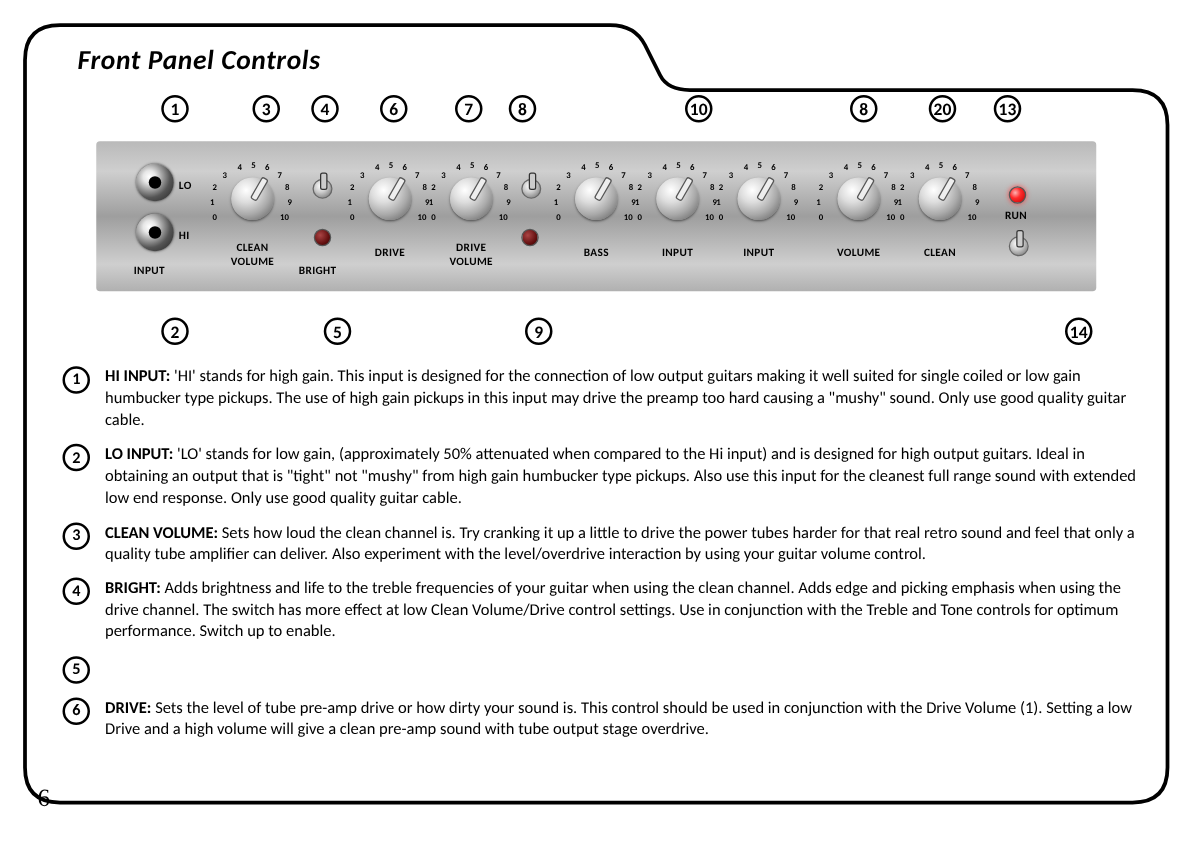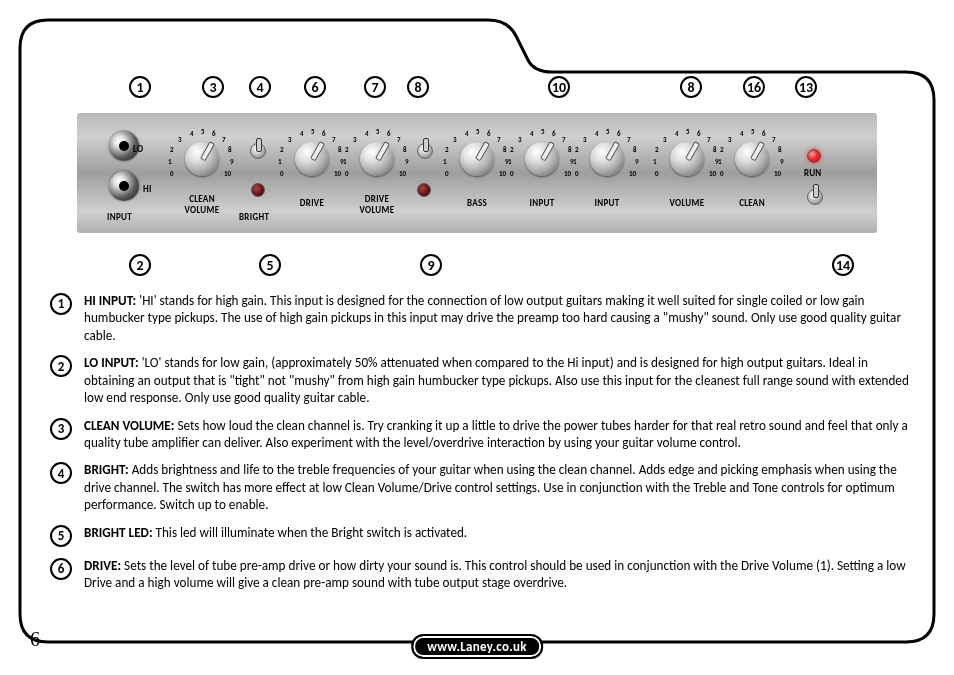--- a/index.html
+++ b/index.html
@@ -190,37 +190,38 @@
 <body>
 
 <div class="page">
 
   <div class="frame">
     <svg width="918" height="626" viewBox="0 0 918 626">
       <path d="M30,2 H470 Q490,2 498,18 L510,42 Q516,54 534,54 H888 Q916,54 916,82 V596 Q916,624 888,624 H30 Q2,624 2,596 V30 Q2,2 30,2 Z" fill="none" stroke="#000" stroke-width="3"></path>
     </svg>
   </div>
 
+  <div class="title">Front Panel Controls</div>
 
   <div class="callout" style="left:129px; top:76px">1</div>
   <div class="callout" style="left:202px; top:76px">3</div>
   <div class="callout" style="left:249px; top:76px">4</div>
   <div class="callout" style="left:304px; top:76px">6</div>
   <div class="callout" style="left:364px; top:76px">7</div>
   <div class="callout" style="left:407px; top:76px">8</div>
   <div class="callout" style="left:548px; top:76px">10</div>
   <div class="callout" style="left:680px; top:76px">8</div>
-  <div class="callout" style="left:743px; top:76px">16</div>
+  <div class="callout" style="left:743px; top:76px">20</div>
   <div class="callout" style="left:795px; top:76px">13</div>
 
   <div class="panel">
 
     <div class="jack" style="left:32px; top:18px"></div>
     <div class="jack" style="left:32px; top:58px"></div>
-    <span class="plabel" style="left:56px; top:30px">LO</span>
+    <span class="plabel" style="left:66px; top:30px">LO</span>
     <span class="plabel" style="left:66px; top:70px">HI</span>
     <span class="plabel" style="left:30px; top:98px">INPUT</span>
 
     <div class="knob-group" style="left:95px; top:22px">
       <div class="knob-dial">
           <div class="knob"></div>
         <span class="tick" style="left:-2px; top:34px">0</span>
           <span class="tick" style="left:-4px; top:22px">1</span>
         <span class="tick" style="left:-2px; top:10px">2</span>
           <span class="tick" style="left:6px; top:0px">3</span>
@@ -371,44 +372,42 @@
     </div>
 
     <div class="led on" style="left:730px; top:36px"></div>
     <span class="plabel" style="left:727px; top:54px">RUN</span>
     <div class="toggle" style="left:730px; top:76px"></div>
   </div>
 
   <div class="callout" style="left:129px; top:254px">2</div>
   <div class="callout" style="left:259px; top:254px">5</div>
   <div class="callout" style="left:420px; top:254px">9</div>
-  <div class="callout" style="left:832px; top:254px">14</div>
+  <div class="callout" style="left:852px; top:254px">14</div>
 
   <div class="descs">
     <div class="desc">
       <div class="num">1</div>
       <div class="body"><span class="term">HI INPUT:</span><span> 'HI' stands for high gain.  This input is designed for the connection of low output guitars making it well suited for single coiled or low gain humbucker type pickups.  The use of high gain pickups in this input may drive the preamp too hard causing a "mushy" sound.  Only use good quality guitar cable.</span></div>
     </div>
     <div class="desc">
       <div class="num">2</div>
       <div class="body"><span class="term">LO INPUT:</span><span> 'LO' stands for low gain, (approximately 50% attenuated when compared to the Hi input) and is designed for high output guitars. Ideal in obtaining an output that is "tight" not "mushy" from high gain humbucker type pickups. Also use this input for the cleanest full range sound with extended low end response. Only use good quality guitar cable.</span></div>
     </div>
     <div class="desc">
       <div class="num">3</div>
       <div class="body"><span class="term">CLEAN VOLUME:</span><span> Sets how loud the clean channel is.  Try cranking it up a little to drive the power tubes harder for that real retro sound and feel that only a quality tube amplifier can deliver.  Also experiment with the level/overdrive interaction by using your guitar volume control.</span></div>
     </div>
     <div class="desc">
       <div class="num">4</div>
       <div class="body"><span class="term">BRIGHT:</span><span> Adds brightness and life to the treble frequencies of your guitar when using the clean channel.  Adds edge and picking emphasis when using the drive channel.  The switch has more effect at low Clean Volume/Drive control settings.  Use in conjunction with the Treble and Tone controls for optimum performance. Switch up to enable.</span></div>
     </div>
     <div class="desc">
       <div class="num">5</div>
-      <div class="body"><span class="term">BRIGHT LED:</span><span> This led will illuminate when the Bright switch is activated.</span></div>
     </div>
     <div class="desc">
       <div class="num">6</div>
       <div class="body"><span class="term">DRIVE:</span><span> Sets the level of tube pre-amp drive or how dirty your sound is.  This control should be used in conjunction with the Drive Volume (1). Setting a low Drive and a high volume will give a clean pre-amp sound with tube output stage overdrive.</span></div>
     </div>
   </div>
 
   <div class="pagenum">6</div>
-  <div class="footerbadge">www.Laney.co.uk</div>
 </div>
 
 </body></html>

